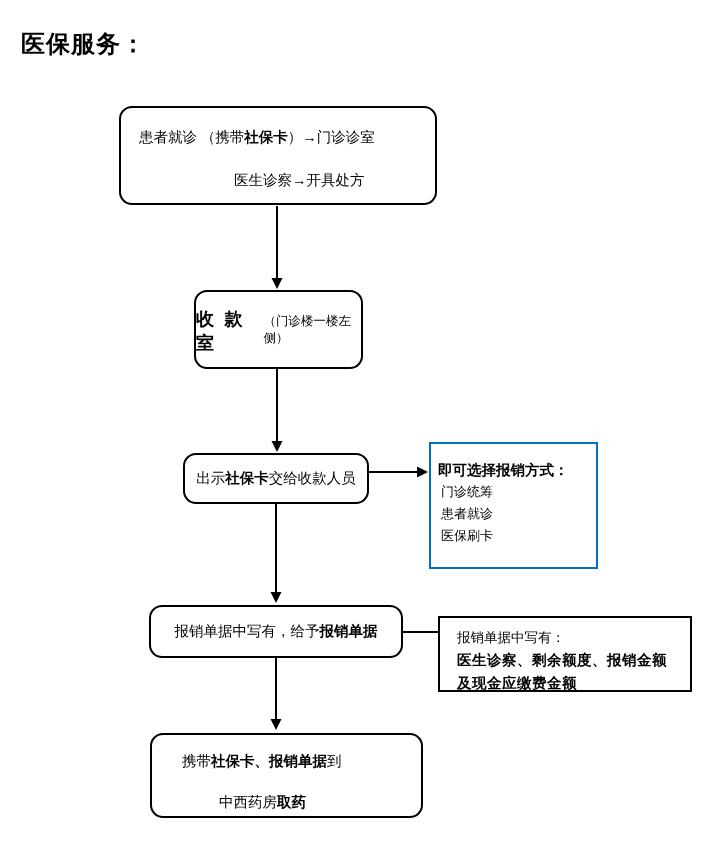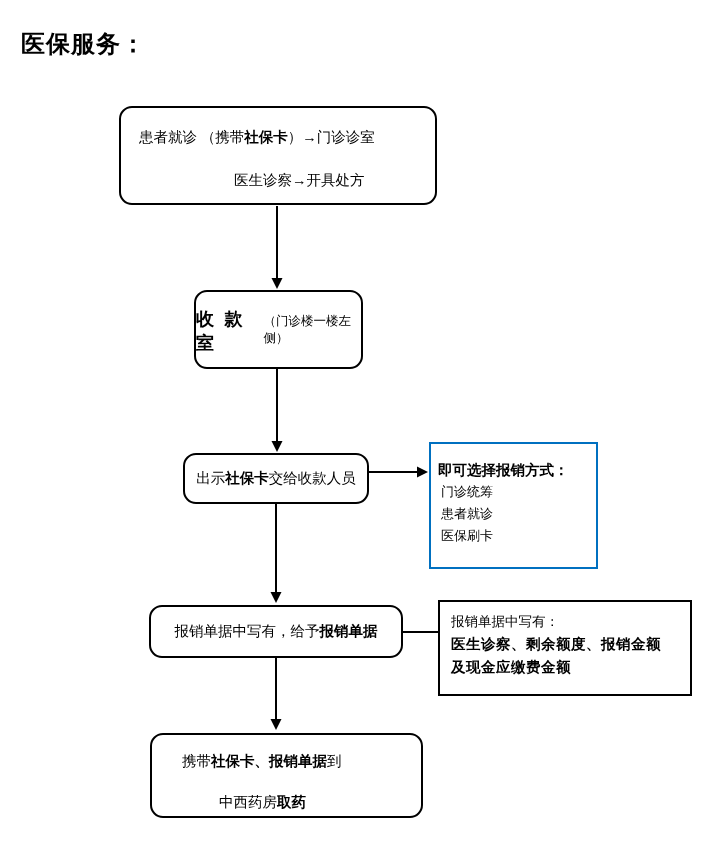--- a/index.html
+++ b/index.html
@@ -41,23 +41,23 @@
 
   .callout-options {
     left:429px; top:442px; width:169px; height:127px;
     border:2px solid var(--callout-blue,#0070C0);
     padding:16px 7px;
   }
   .callout-options .c-title { font-weight:bold; font-size:14.5px; line-height:21px; }
   .callout-options .c-item  { font-size:13px; line-height:22px; padding-left:3px; }
 
   .callout-receipt {
-    left:438px; top:600px; width:254px; height:96px;
+    left:438px; top:616px; width:254px; height:76px;
     border:2px solid #000;
-    padding:9px 10px 0 11px;
+    padding:9px 10px 0 17px;
   }
   .callout-receipt .r1 { font-size:13.5px; line-height:22px; }
   .callout-receipt .r2 { font-size:14.5px; font-weight:bold; line-height:23px; letter-spacing:0.5px; }
 
   .cashier-name { font-size:18px; font-weight:bold; letter-spacing:3px; margin-top:2px; }
   .cashier-loc  { font-size:12.5px; }
 </style>
 </head>
 <body style="background: rgb(255, 255, 255);">
 

